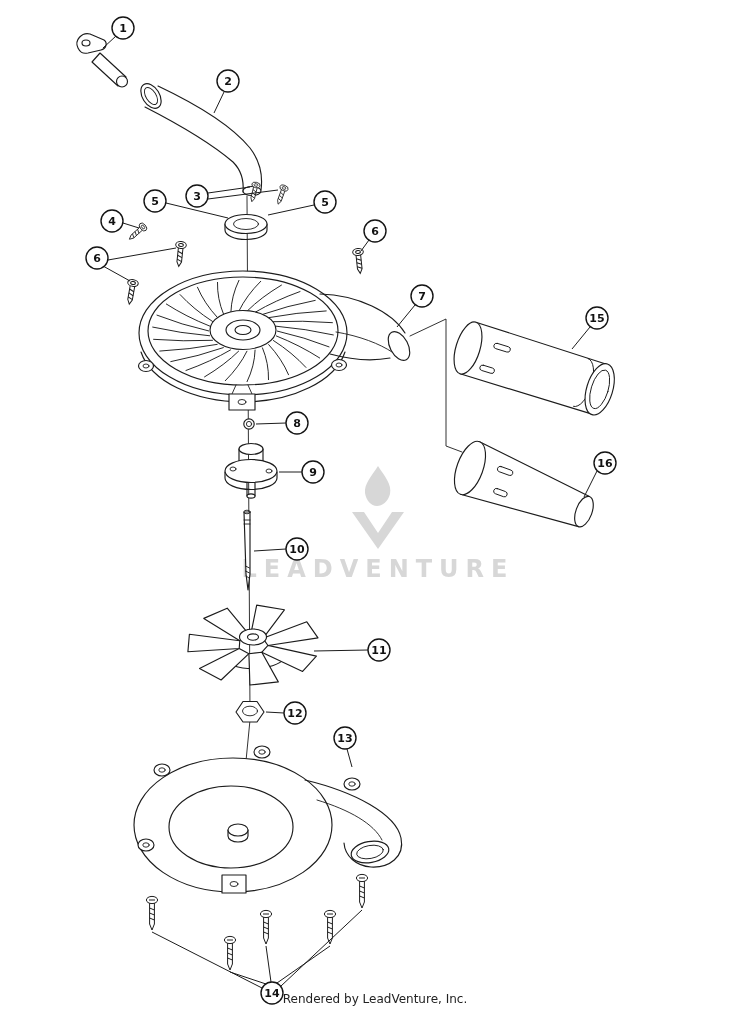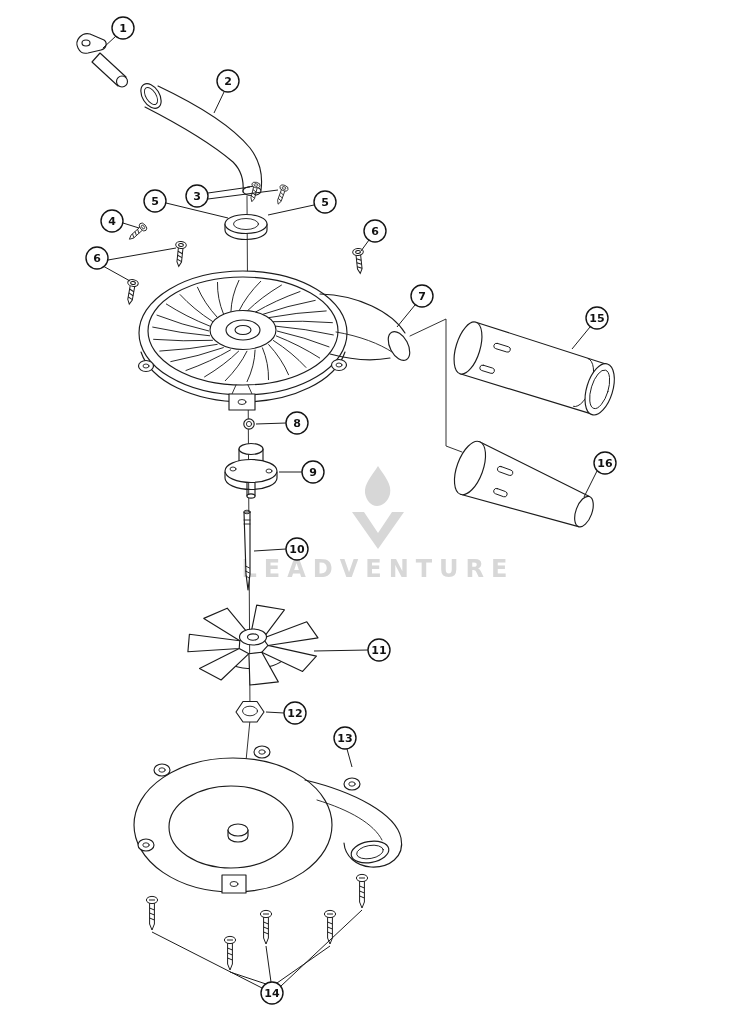--- a/index.html
+++ b/index.html
@@ -330,14 +330,15 @@
         <circle class="co" r="11"></circle>
         <text class="cot" dy="3.8">15</text>
       </g>
   <g transform="translate(605,463)">
         <circle class="co" r="11"></circle>
         <text class="cot" dy="3.8">16</text>
       </g>
 
 </svg>
 
+<div class="footer">Rendered by LeadVenture, Inc.</div>
 
 </div>
 
 </body></html>

